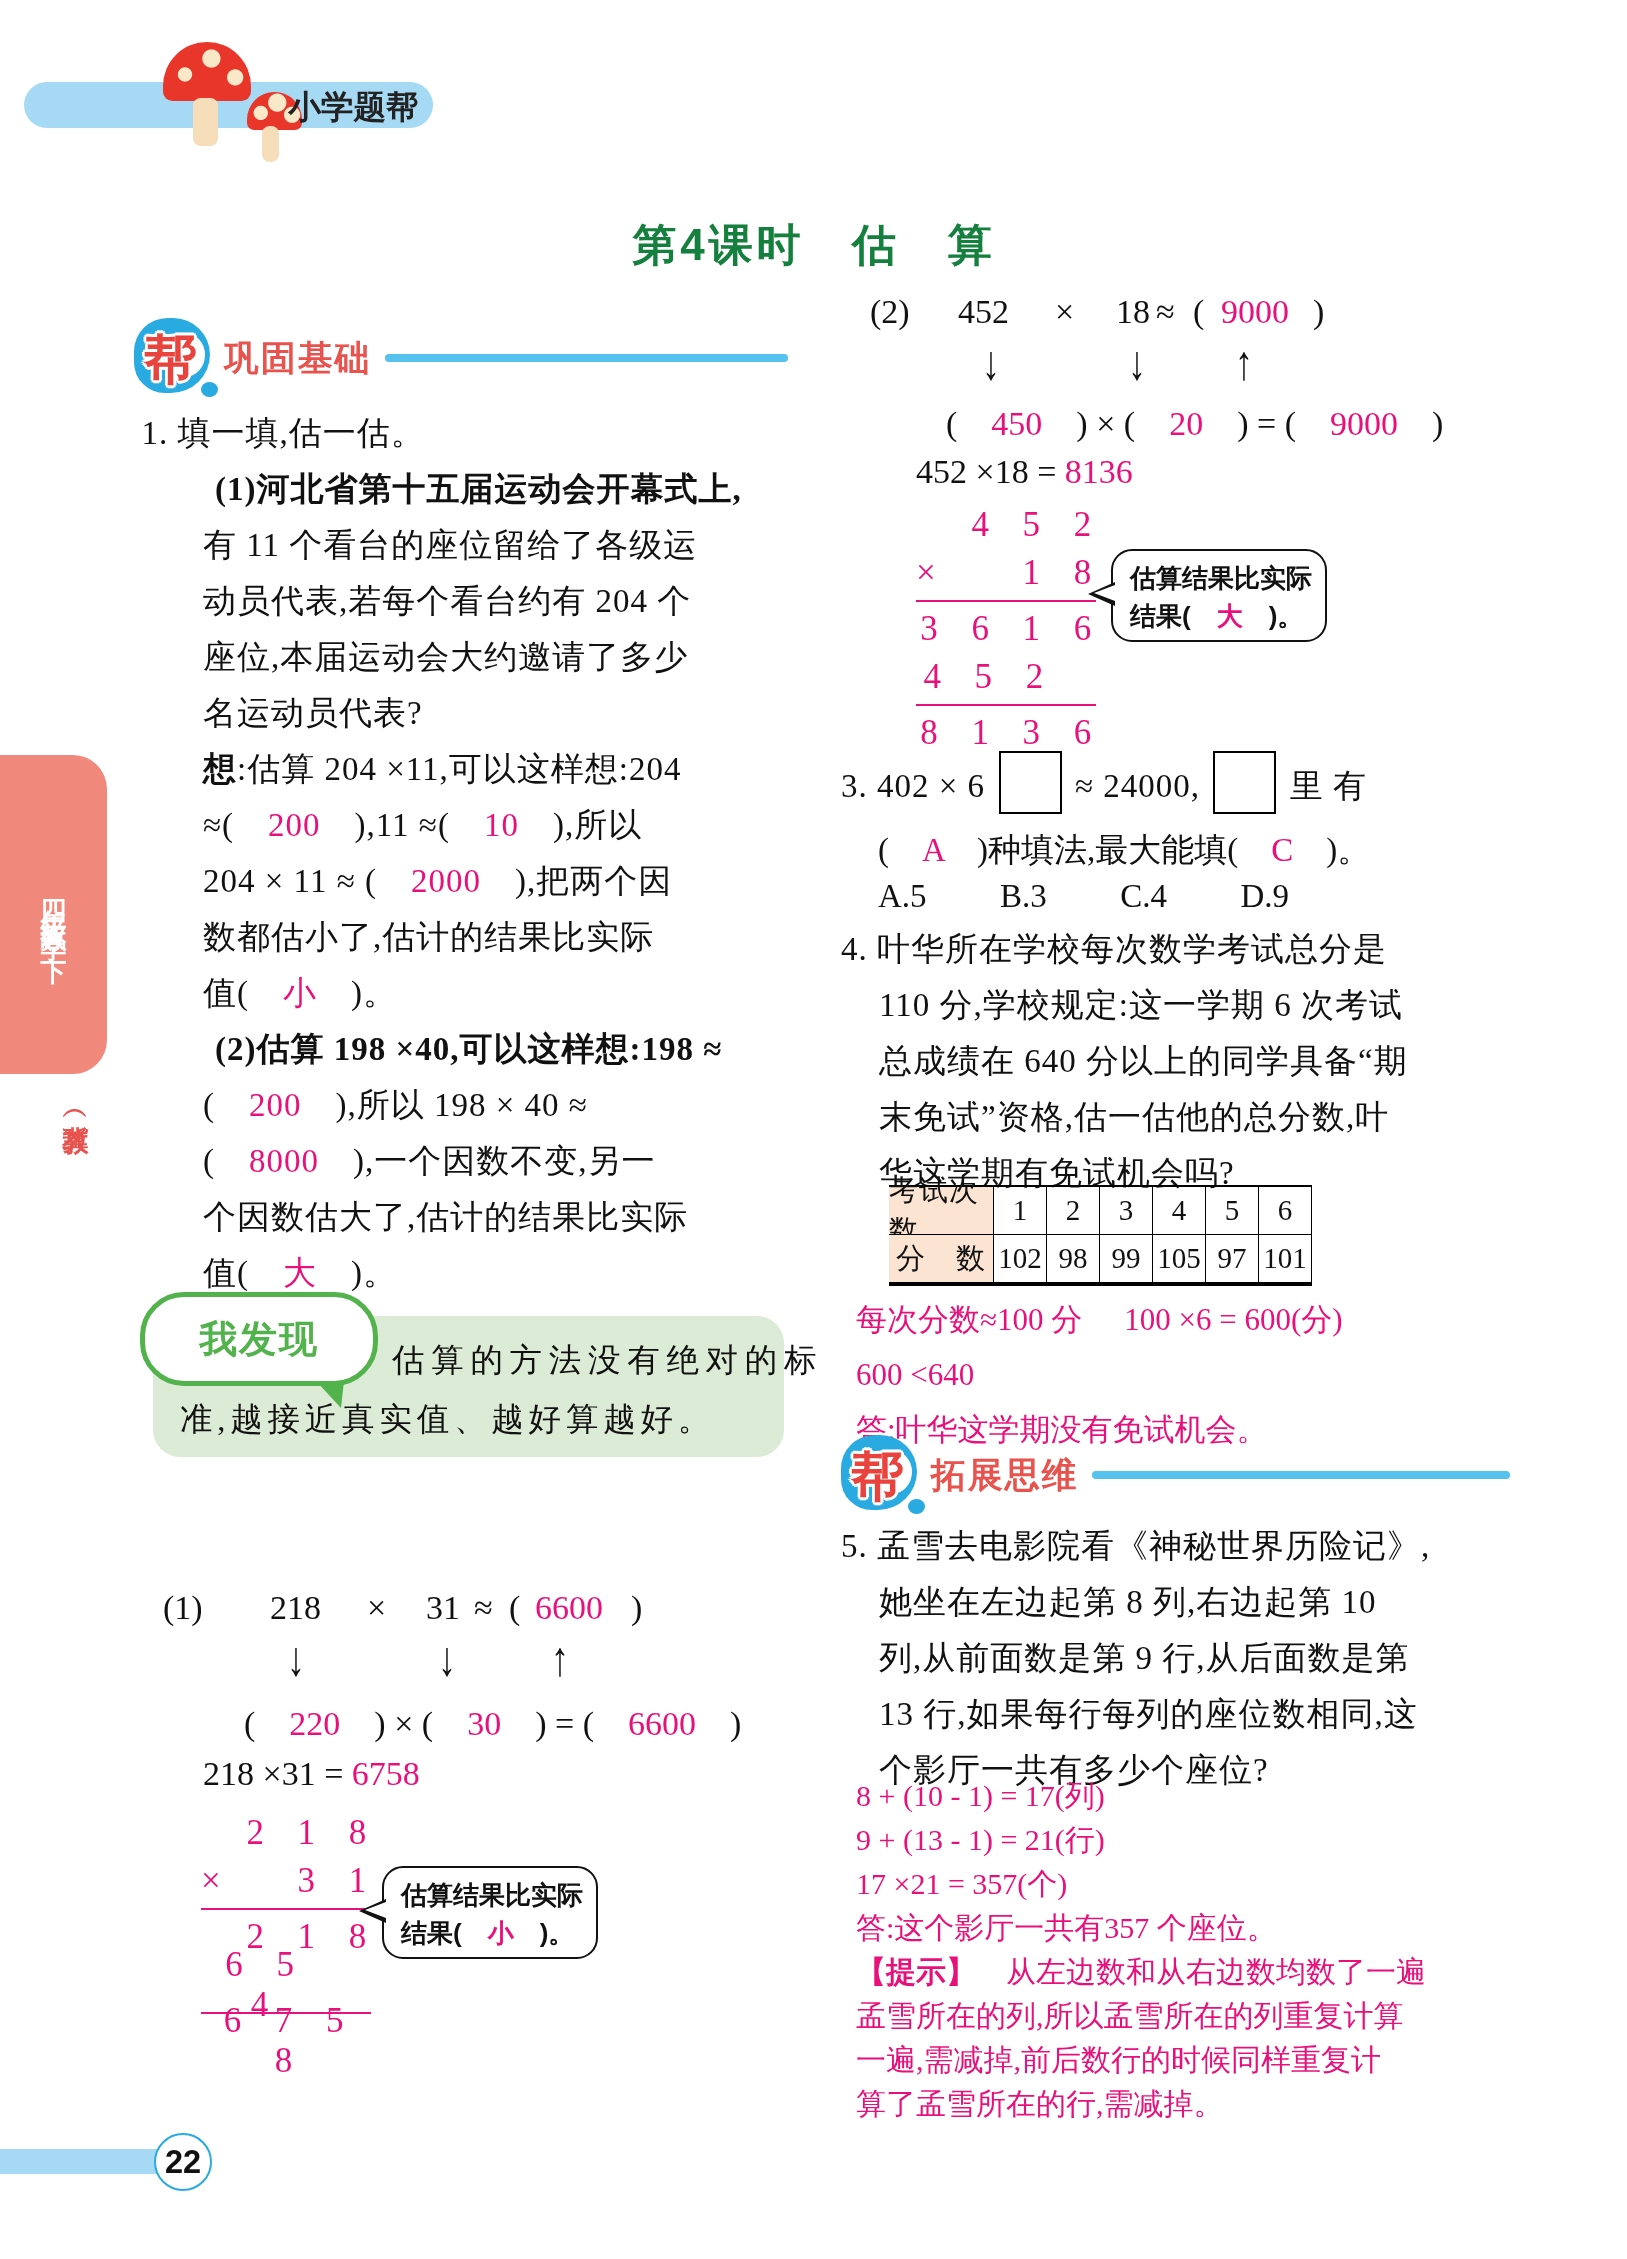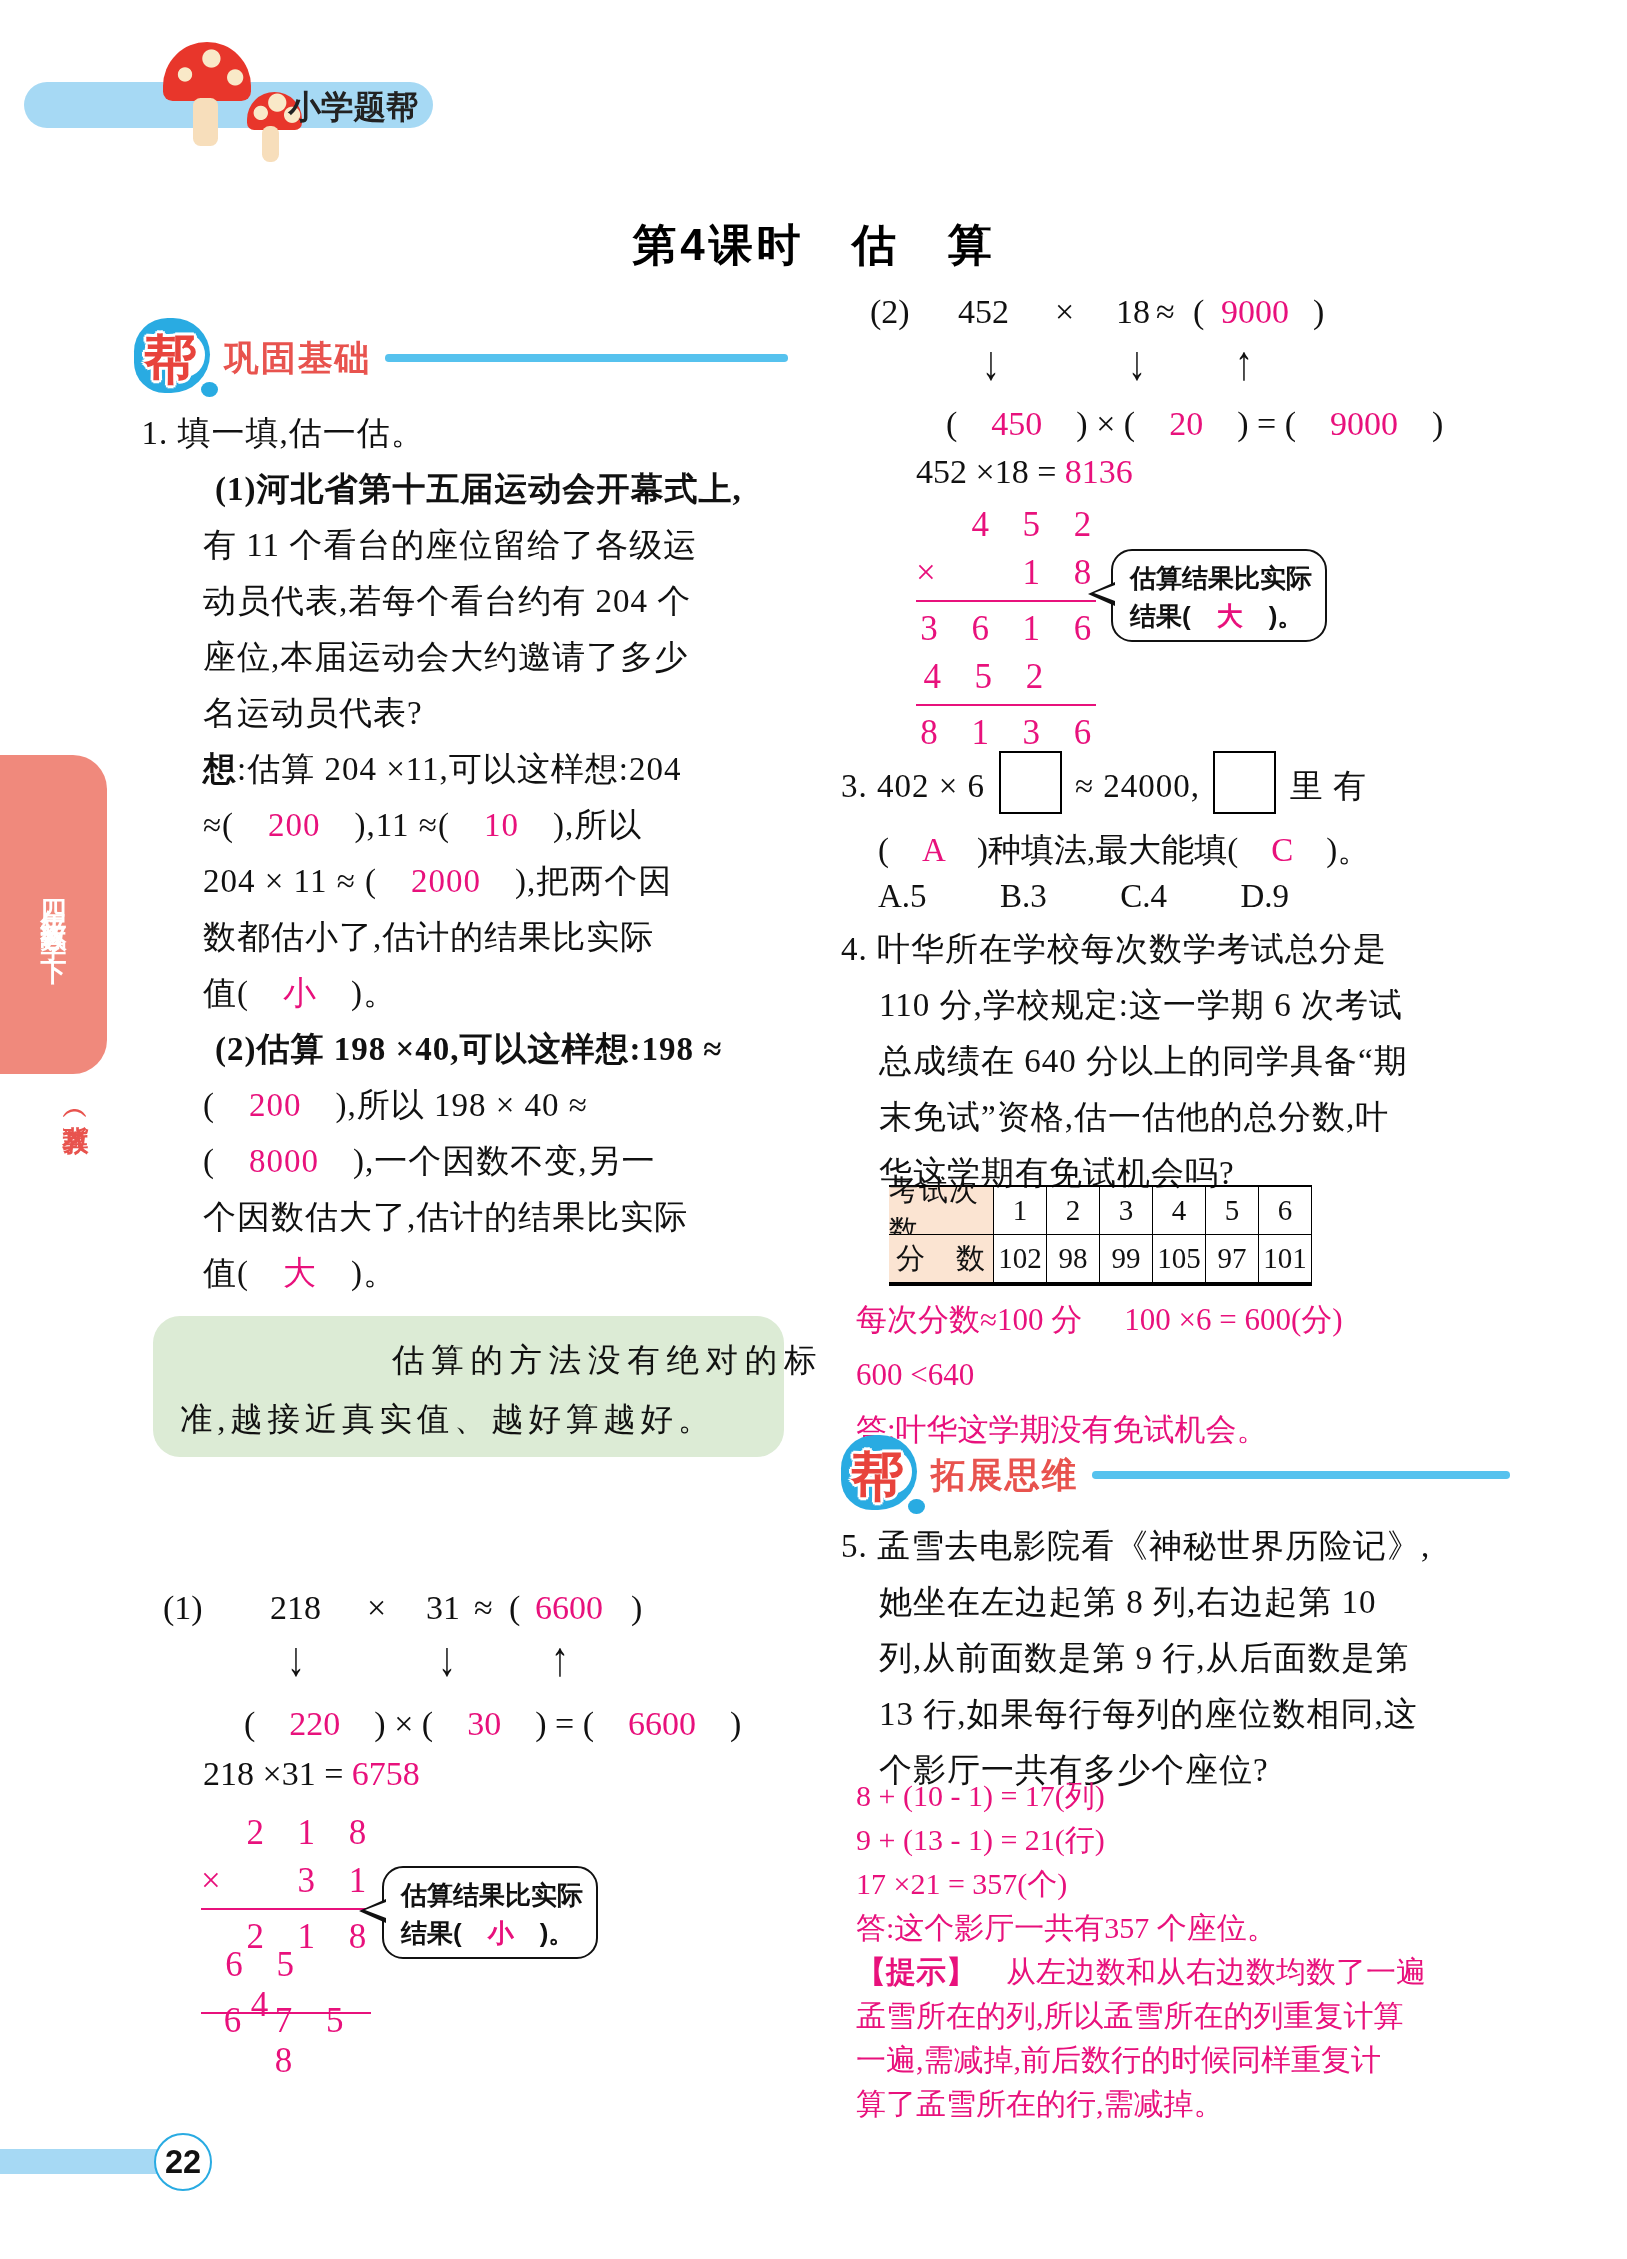--- a/index.html
+++ b/index.html
@@ -24,21 +24,21 @@
   .cap{position:absolute;background:#e8362b;border-radius:44px 44px 9.6px 9.6px;
        background-image:radial-gradient(circle at 25% 55%, #f9e9c8 0 6.7px, transparent 7.6px),
                         radial-gradient(circle at 55% 28%, #f9e9c8 0 8.6px, transparent 9.6px),
                         radial-gradient(circle at 82% 60%, #f9e9c8 0 7.6px, transparent 8.6px);}
   .cap.big{left:163px;top:42px;width:88px;height:59px;}
   .cap.small{left:247px;top:92px;width:55px;height:38px;border-radius:29px 29px 7.6px 7.6px;}
   .stem{position:absolute;background:#f7debb;border-radius:7.6px;}
   .stem.big{left:193px;top:98px;width:25px;height:48px;}
   .stem.small{left:262px;top:126px;width:17px;height:36px;}
 
-  .page-title{position:absolute;left:0;right:0;top:216px;text-align:center;font-weight:bold;font-size:44px;letter-spacing:3.8px;color:#000000;}
+  .page-title{position:absolute;left:0;right:0;top:216px;text-align:center;font-weight:bold;font-size:44px;letter-spacing:3.8px;color:#15803d;}
 
   
   .side-tab{position:absolute;left:0;top:755px;width:107px;height:319px;background:var(--salmon);border-radius:0 34px 34px 0;
             display:flex;align-items:center;justify-content:center;}
   .side-tab span{writing-mode:vertical-rl;color:#fff;font-weight:bold;font-size:26px;letter-spacing:8.6px;}
   .side-ed{position:absolute;left:59px;top:1101px;writing-mode:vertical-rl;color:var(--red);font-weight:bold;font-size:26px;letter-spacing:3.8px;}
 
   
   .sec{position:absolute;display:flex;align-items:center;height:86px;}
   .badge{position:relative;width:88px;height:80px;flex:0 0 auto;}
@@ -159,20 +159,23 @@
     <div class="tl in-wrap"><span>(　</span><span class="s-pink">200</span><span>　),所以 198 × 40 ≈</span></div>
     <div class="tl in-wrap"><span>(　</span><span class="s-pink">8000</span><span>　),一个因数不变,另一</span></div>
     <div class="tl in-wrap"><span>个因数估大了,估计的结果比实际</span></div>
     <div class="tl in-wrap"><span>值(　</span><span class="s-pink">大</span><span>　)。</span></div>
   </div>
 
   <div class="d-box">
     <div class="d-l1">估算的方法没有绝对的标</div>
     <div class="d-l2">准,越接近真实值、越好算越好。</div>
   </div>
+  <div class="d-bubble">
+      <span>我发现</span>
+    </div>
 
 
   <div class="eq" style="left:134px;top:1589px;width:660px;">
     <span style="left:29px;">(1)</span>
     <span style="left:136px;">218</span>
     <span style="left:233px;">×</span>
     <span style="left:292px;">31</span>
     <span style="left:340px;">≈</span>
     <span style="left:375px;">(</span>
     <span style="left:401px;" class="s-pink">6600</span>

